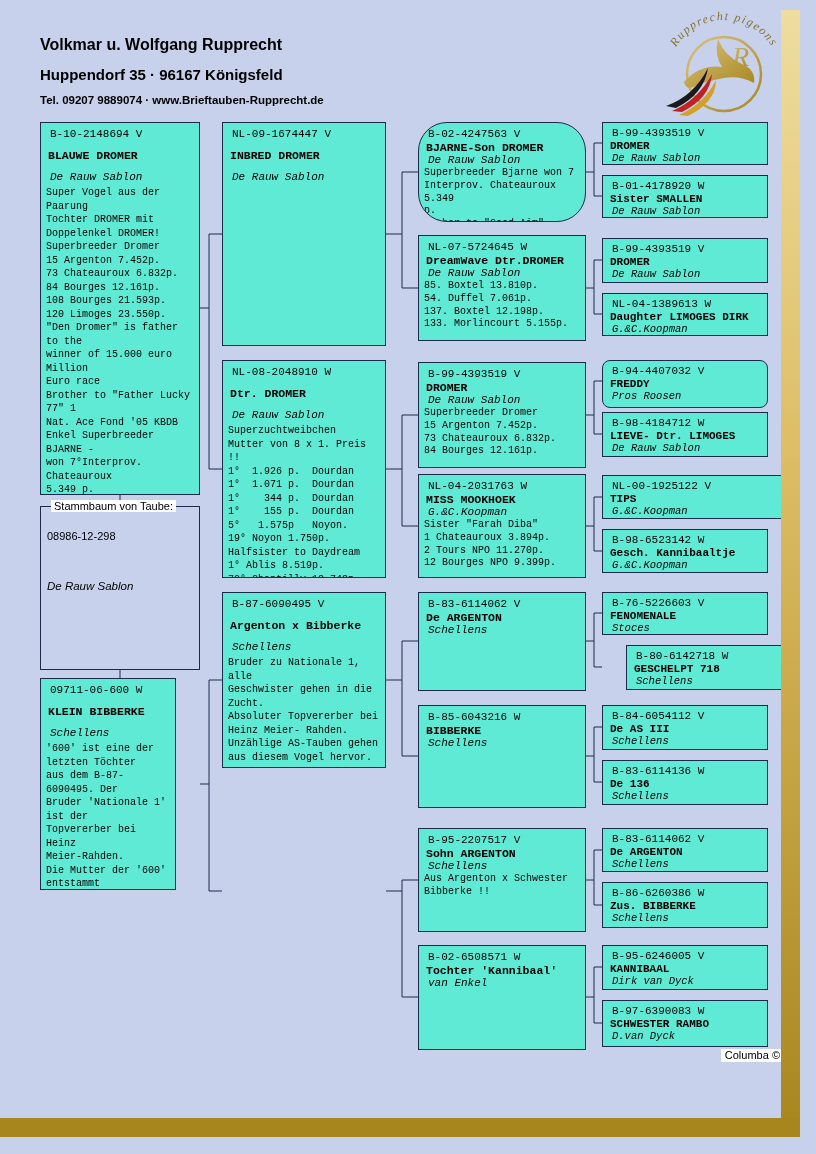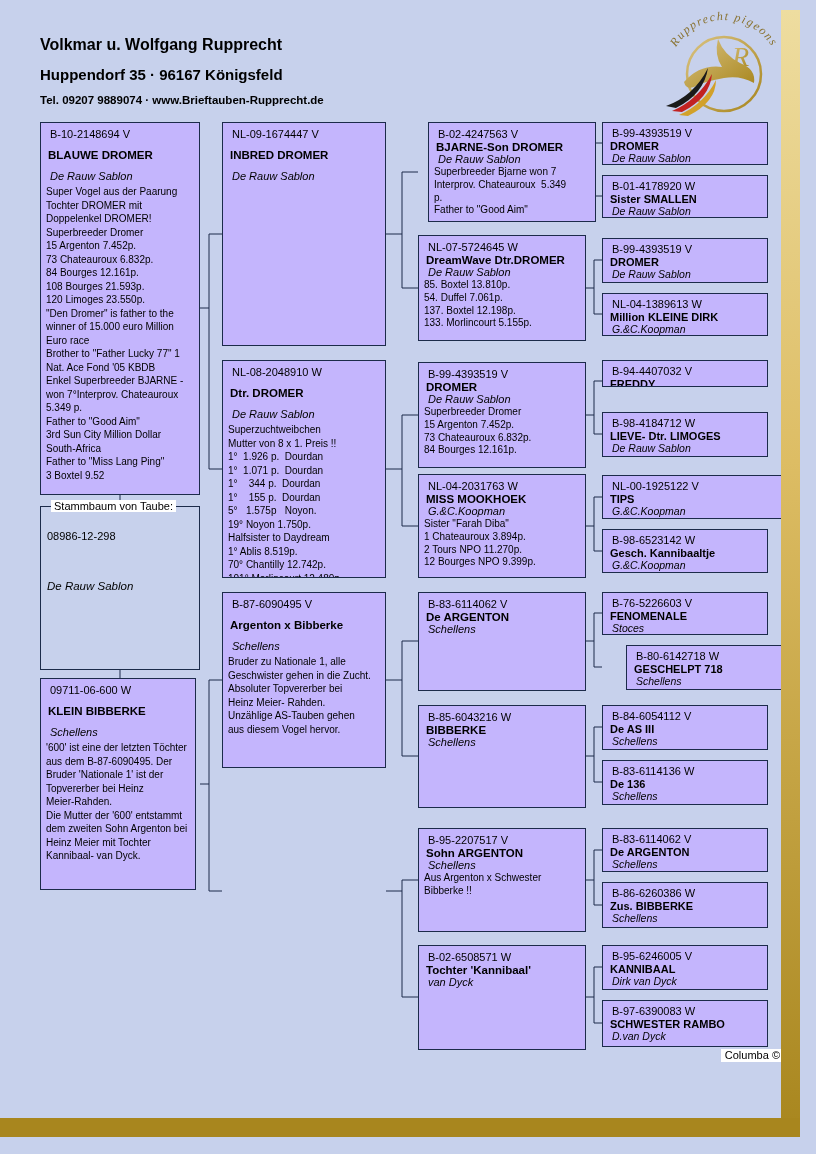--- a/index.html
+++ b/index.html
@@ -12,22 +12,22 @@
   .hdr-owner   { position:absolute; left:40px; top:36px;  font-size:16px; font-weight:bold; }
   .hdr-address { position:absolute; left:40px; top:66px;  font-size:15px; font-weight:bold; }
   .hdr-contact { position:absolute; left:40px; top:94px;  font-size:11.5px; font-weight:bold; }
 
   
   .bar-right  { position:absolute; left:781px; top:10px; width:19px; height:1127px;
                 background:linear-gradient(180deg,#eedda0 0%, #ddbd64 40%, #a8861e 100%); }
   .bar-bottom { position:absolute; left:0; top:1118px; width:800px; height:19px; background:#a8861e; }
 
   
-  .pbox { position:absolute; background:#c4b5fd; border:1px solid #1c2b4a; box-sizing:border-box;
-          overflow:hidden; padding:5px 3px 12px 5px; }
+  .pbox { position:absolute; background:#5eead4; border:1px solid #1c2b4a; box-sizing:border-box;
+          overflow:hidden; padding:5px 3px 12px 5px;font-family:Liberation Mono, monospace; }
   .bid     { font-size:11px;   padding-left:4px; }
   .bname   { font-size:11.5px; font-weight:bold; padding-left:2px; }
   .bstrain { font-size:11px;   font-style:italic; padding-left:4px; }
   .bbody   { font-size:10px;   line-height:13.5px; white-space:pre-wrap; }
 
   .gbig .bid     { margin-bottom:9px; }
   .gbig .bname   { margin-bottom:9px; }
   .gbig .bstrain { margin-bottom:3px; }
 
   .gmid .bid     { margin-bottom:1px; }
@@ -132,21 +132,21 @@
 Father to "Miss Lang Ping"
 3 Boxtel 9.52</div>
   </div>
 
   <fieldset class="subject">
     <legend>Stammbaum von Taube:</legend>
     <div class="ring">08986-12-298</div>
     <div class="sstrain">De Rauw Sablon</div>
   </fieldset>
 
-  <div class="pbox gbig" style="left:40px; top:678px; width:156px; height:212px;">
+  <div class="pbox gbig" style="left:40px; top:678px; width:136px; height:212px;">
     <div class="bid">09711-06-600 W</div>
     <div class="bname">KLEIN BIBBERKE</div>
     <div class="bstrain">Schellens</div>
     <div class="bbody">'600' ist eine der letzten Töchter
 aus dem B-87-6090495. Der
 Bruder 'Nationale 1' ist der
 Topvererber bei Heinz
 Meier-Rahden.
 Die Mutter der '600' entstammt
 dem zweiten Sohn Argenton bei
@@ -181,21 +181,21 @@
     <div class="bname">Argenton x Bibberke</div>
     <div class="bstrain">Schellens</div>
     <div class="bbody">Bruder zu Nationale 1, alle
 Geschwister gehen in die Zucht.
 Absoluter Topvererber bei
 Heinz Meier- Rahden.
 Unzählige AS-Tauben gehen
 aus diesem Vogel hervor.</div>
   </div>
 
-  <div class="pbox gmid" style="left:428px; top:122px; width:168px; height:100px;">
+  <div class="pbox gmid" style="left:418px; top:122px; width:168px; height:100px;border-radius:29px;">
     <div class="bid">B-02-4247563 V</div>
     <div class="bname">BJARNE-Son DROMER</div>
     <div class="bstrain">De Rauw Sablon</div>
     <div class="bbody">Superbreeder Bjarne won 7
 Interprov. Chateauroux  5.349
 p.
 Father to "Good Aim"</div>
   </div>
   <div class="pbox gmid" style="left:418px; top:235px; width:168px; height:106px;">
     <div class="bid">NL-07-5724645 W</div>
@@ -237,44 +237,44 @@
   <div class="pbox gmid" style="left:418px; top:828px; width:168px; height:104px;">
     <div class="bid">B-95-2207517 V</div>
     <div class="bname">Sohn ARGENTON</div>
     <div class="bstrain">Schellens</div>
     <div class="bbody">Aus Argenton x Schwester
 Bibberke !!</div>
   </div>
   <div class="pbox gmid" style="left:418px; top:945px; width:168px; height:105px;">
     <div class="bid">B-02-6508571 W</div>
     <div class="bname">Tochter 'Kannibaal'</div>
-    <div class="bstrain">van Dyck</div>
+    <div class="bstrain">van Enkel</div>
   </div>
 
   <div class="pbox gsmall" style="left:602px; top:122px; width:166px; height:43px;">
     <div class="bid">B-99-4393519 V</div>
     <div class="bname">DROMER</div>
     <div class="bstrain">De Rauw Sablon</div>
   </div>
   <div class="pbox gsmall" style="left:602px; top:175px; width:166px; height:43px;">
     <div class="bid">B-01-4178920 W</div>
     <div class="bname">Sister SMALLEN</div>
     <div class="bstrain">De Rauw Sablon</div>
   </div>
   <div class="pbox gsmall" style="left:602px; top:238px; width:166px; height:45px;">
     <div class="bid">B-99-4393519 V</div>
     <div class="bname">DROMER</div>
     <div class="bstrain">De Rauw Sablon</div>
   </div>
   <div class="pbox gsmall" style="left:602px; top:293px; width:166px; height:43px;">
     <div class="bid">NL-04-1389613 W</div>
-    <div class="bname">Million KLEINE DIRK</div>
+    <div class="bname">Daughter LIMOGES DIRK</div>
     <div class="bstrain">G.&amp;C.Koopman</div>
   </div>
-  <div class="pbox gsmall" style="left:602px; top:360px; width:166px; height:27px;">
+  <div class="pbox gsmall" style="left:602px; top:360px; width:166px; height:48px;border-radius:8px;">
     <div class="bid">B-94-4407032 V</div>
     <div class="bname">FREDDY</div>
     <div class="bstrain">Pros Roosen</div>
   </div>
   <div class="pbox gsmall" style="left:602px; top:412px; width:166px; height:45px;">
     <div class="bid">B-98-4184712 W</div>
     <div class="bname">LIEVE- Dtr. LIMOGES</div>
     <div class="bstrain">De Rauw Sablon</div>
   </div>
   <div class="pbox gsmall" style="left:602px; top:475px; width:194px; height:44px;">

